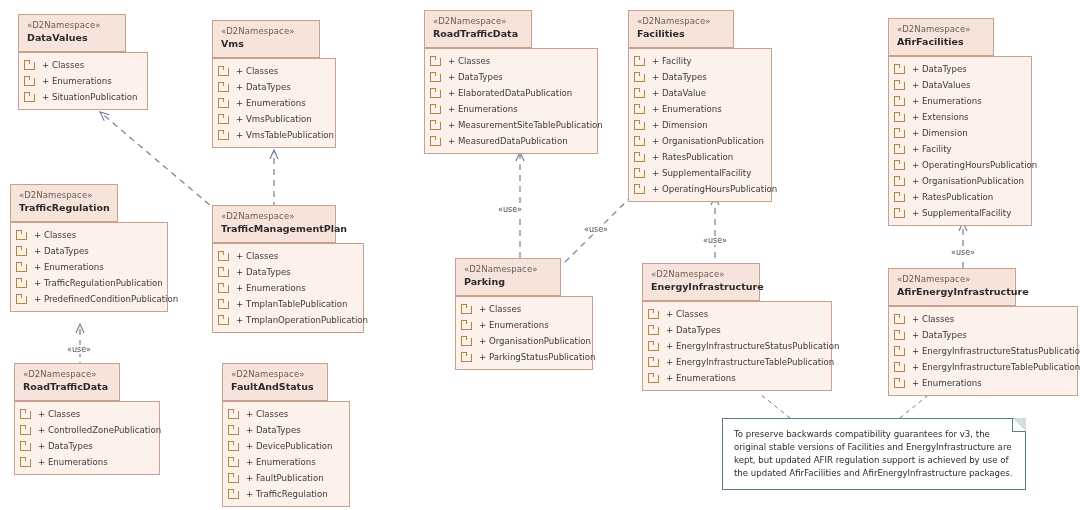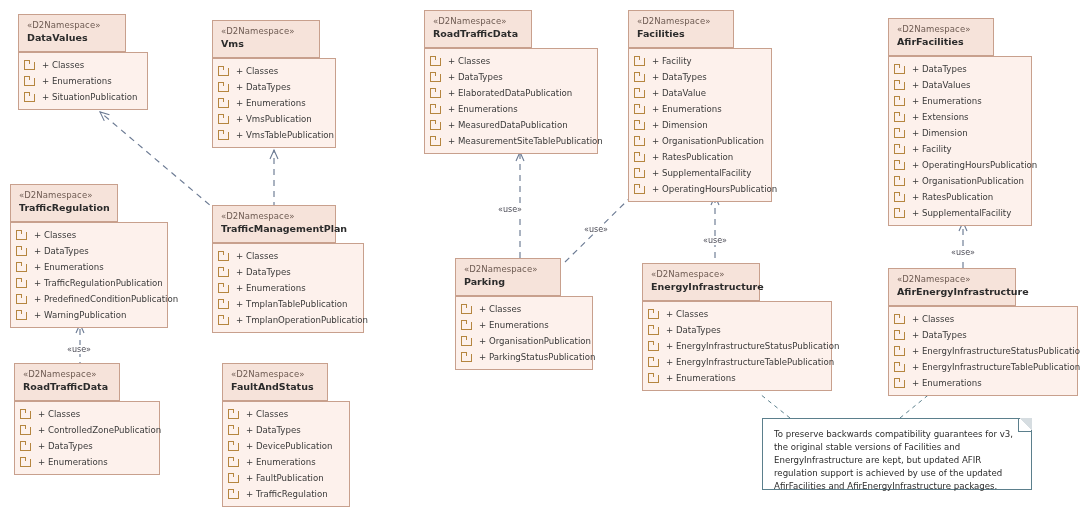--- a/index.html
+++ b/index.html
@@ -205,25 +205,25 @@
       <div class="pkg-item">
           <span class="folder"></span>
           <span class="item-label">+ ElaboratedDataPublication</span>
         </div>
       <div class="pkg-item">
           <span class="folder"></span>
           <span class="item-label">+ Enumerations</span>
         </div>
       <div class="pkg-item">
           <span class="folder"></span>
+          <span class="item-label">+ MeasurementSiteTablePublication</span>
+        </div>
+      <div class="pkg-item">
+          <span class="folder"></span>
           <span class="item-label">+ MeasuredDataPublication</span>
-        </div>
-      <div class="pkg-item">
-          <span class="folder"></span>
-          <span class="item-label">+ MeasurementSiteTablePublication</span>
         </div>
     </div>
   </div>
 
   <div class="pkg" style="left:628px;top:10px;">
     <div class="pkg-tab" style="width:106px;height:38px;">
       <div class="pkg-stereo">«D2Namespace»</div>
       <div class="pkg-name">Facilities</div>
     </div>
     <div class="pkg-body" style="top:38px;width:144px;">
@@ -334,24 +334,20 @@
           <span class="item-label">+ Enumerations</span>
         </div>
       <div class="pkg-item">
           <span class="folder"></span>
           <span class="item-label">+ TrafficRegulationPublication</span>
         </div>
       <div class="pkg-item">
           <span class="folder"></span>
           <span class="item-label">+ PredefinedConditionPublication</span>
         </div>
-      <div class="pkg-item">
-          <span class="folder"></span>
-          <span class="item-label">+ WarningPublication</span>
-        </div>
     </div>
   </div>
 
   <div class="pkg" style="left:212px;top:205px;">
     <div class="pkg-tab" style="width:124px;height:38px;">
       <div class="pkg-stereo">«D2Namespace»</div>
       <div class="pkg-name">TrafficManagementPlan</div>
     </div>
     <div class="pkg-body" style="top:38px;width:152px;">
       <div class="pkg-item">
@@ -511,18 +507,18 @@
           <span class="folder"></span>
           <span class="item-label">+ FaultPublication</span>
         </div>
       <div class="pkg-item">
           <span class="folder"></span>
           <span class="item-label">+ TrafficRegulation</span>
         </div>
     </div>
   </div>
 
-  <div class="note" style="left:762px;top:418px;width:270px;height:72px;">
+  <div class="note" style="left:722px;top:418px;width:304px;height:72px;">
     <div class="note-fold"></div>
     <span>To preserve backwards compatibility guarantees for v3, the original stable versions of Facilities and EnergyInfrastructure are kept, but updated AFIR regulation support is achieved by use of the updated AfirFacilities and AfirEnergyInfrastructure packages.</span>
   </div>
 
 </div>
 
 </body></html>

